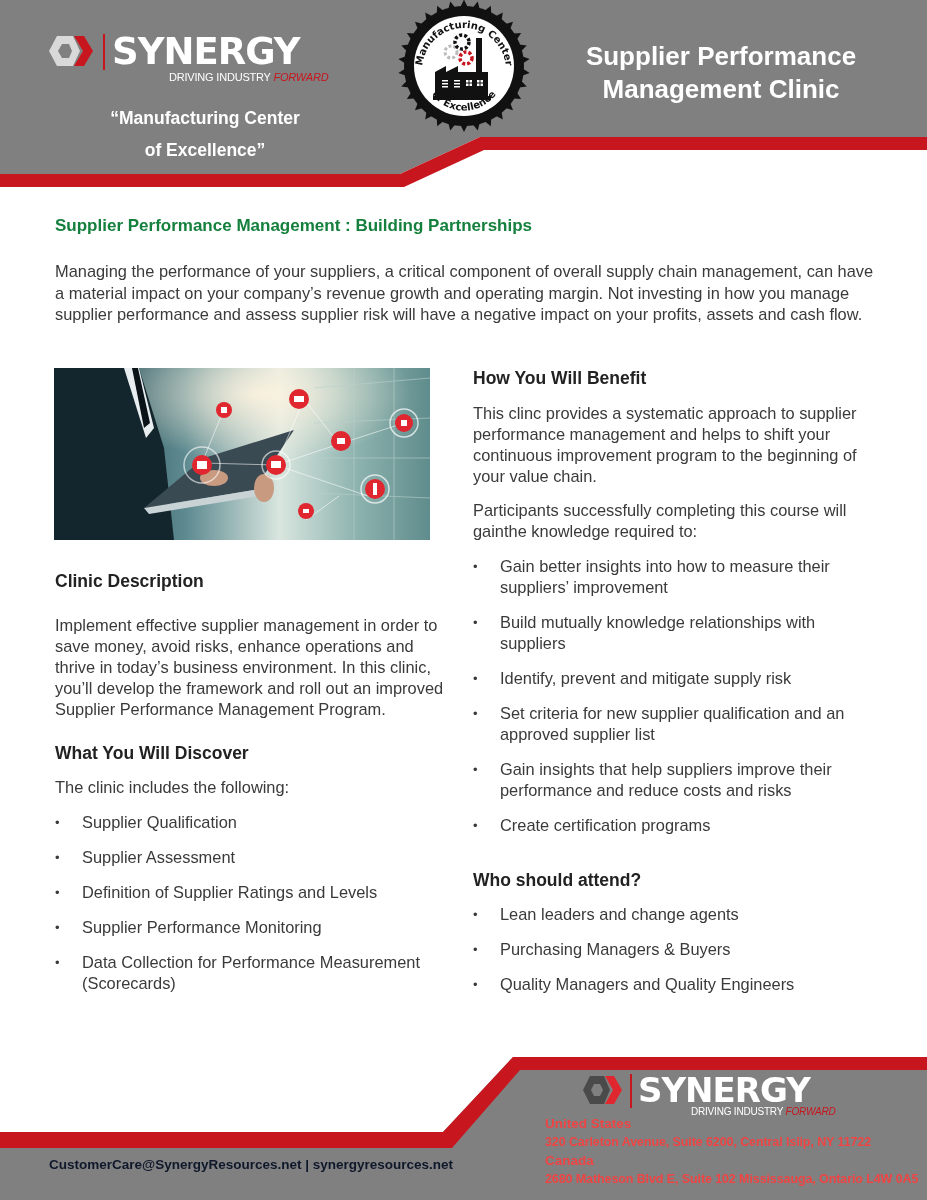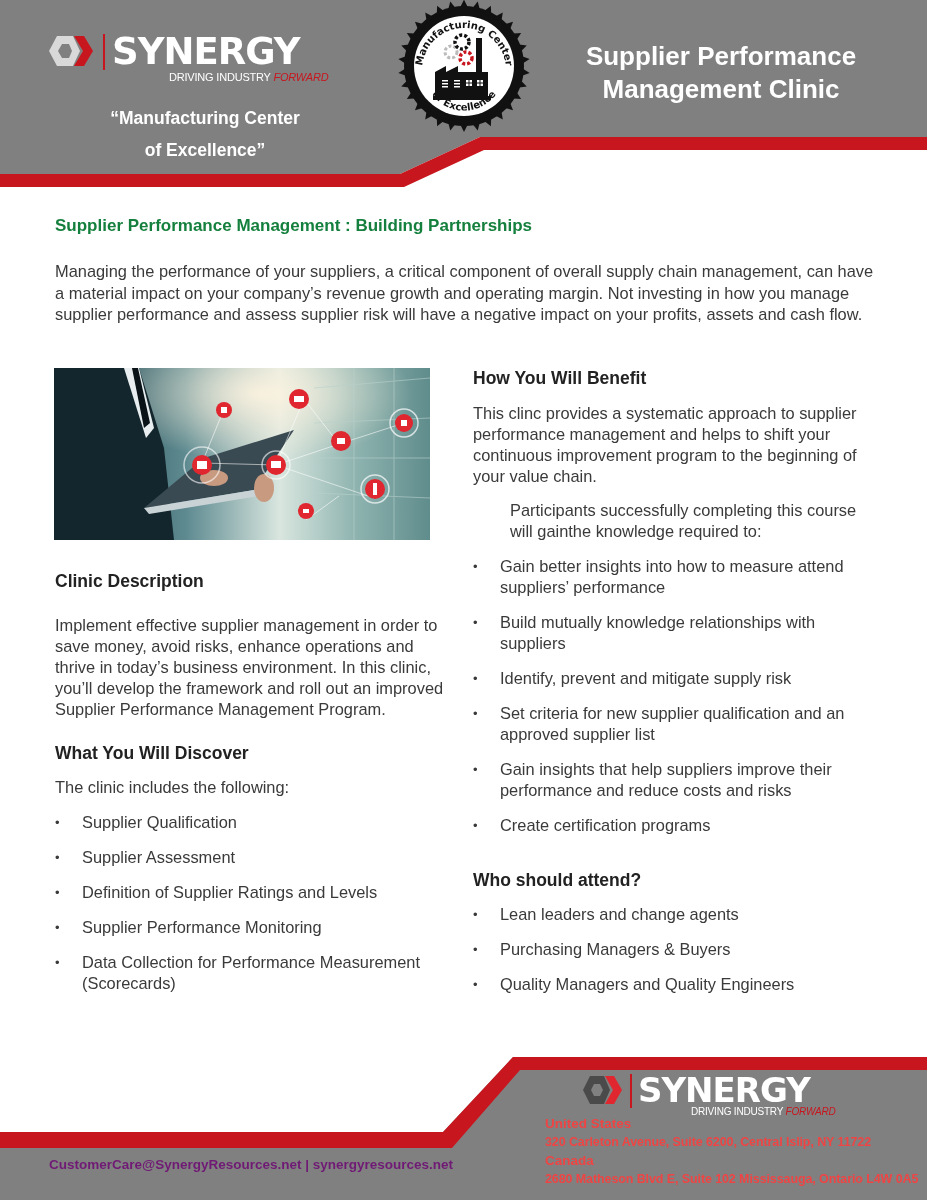--- a/index.html
+++ b/index.html
@@ -47,21 +47,21 @@
     .footer-bg { position: absolute; left: 0; top: 1055px; width: 927px; height: 145px; }
     .footer-logo { left: 581px; top: 1074px; }
     .footer-logo .logo-mark { width: 46px; height: 32px; }
     .footer-logo .logo-divider { width: 2px; height: 34px; margin: 0 6px 0 3px; }
     .footer-logo .logo-word { font-size: 34px; margin-top: -1px; }
     .footer-logo .logo-tag { left: 110px; top: 32px; font-size: 10px; }
 
     .addr { position: absolute; left: 545px; top: 1114px; color: #ef4444; font-weight: bold; }
     .addr .country { font-size: 13.5px; line-height: 19px; }
     .addr .line { font-size: 12.5px; line-height: 18px; letter-spacing: -0.1px; white-space: nowrap; }
-    .contact { position: absolute; left: 49px; top: 1157px; color: #701a75; font-size: 13.5px; font-weight: bold; white-space: nowrap; }
+    .contact { position: absolute; left: 49px; top: 1157px; color: #0f172a; font-size: 13.5px; font-weight: bold; white-space: nowrap; }
   </style>
 </head>
 <body>
 
 <svg class="header-bg" viewBox="0 0 927 190" width="927" height="190">
   <polygon points="0,0 927,0 927,137 480,137 400,174 0,174" fill="#808080"></polygon>
   <polygon points="0,174 400,174 480,137 927,137 927,150 484,150 404,187 0,187" fill="#c8161e"></polygon>
 </svg>
 
 <div class="logo header-logo">
@@ -236,23 +236,23 @@
     <li style="margin-top:14px;"><span class="dot">•</span><span>Supplier Assessment</span></li>
     <li style="margin-top:14px;"><span class="dot">•</span><span>Definition of Supplier Ratings and Levels</span></li>
     <li style="margin-top:14px;"><span class="dot">•</span><span>Supplier Performance Monitoring</span></li>
     <li style="margin-top:14px;"><span class="dot">•</span><span>Data Collection for Performance Measurement (Scorecards)</span></li>
   </ul>
 </div>
 
 <div class="col col-right">
   <h2 class="section-title">How You Will Benefit</h2>
   <p class="para" style="margin-top:14px;">This clinc provides a systematic approach to supplier performance management and helps to shift your continuous improvement program to the beginning of your value chain.</p>
-  <p class="para" style="margin-top:13px;margin-left:37px;">Participants successfully completing this course will gainthe knowledge required to:</p>
+  <p class="para" style="margin-top:13px;">Participants successfully completing this course will gainthe knowledge required to:</p>
   <ul class="bullets">
-    <li style="margin-top:14px;"><span class="dot">•</span><span>Gain better insights into how to measure attend suppliers’ performance</span></li>
+    <li style="margin-top:14px;"><span class="dot">•</span><span>Gain better insights into how to measure their suppliers’ improvement</span></li>
     <li style="margin-top:14px;"><span class="dot">•</span><span>Build mutually knowledge relationships with suppliers</span></li>
     <li style="margin-top:14px;"><span class="dot">•</span><span>Identify, prevent and mitigate supply risk</span></li>
     <li style="margin-top:14px;"><span class="dot">•</span><span>Set criteria for new supplier qualification and an approved supplier list</span></li>
     <li style="margin-top:14px;"><span class="dot">•</span><span>Gain insights that help suppliers improve their performance and reduce costs and risks</span></li>
     <li style="margin-top:14px;"><span class="dot">•</span><span>Create certification programs</span></li>
   </ul>
 
   <h2 class="section-title" style="margin-top:33px;">Who should attend?</h2>
   <ul class="bullets">
     <li style="margin-top:13px;"><span class="dot">•</span><span>Lean leaders and change agents</span></li>

